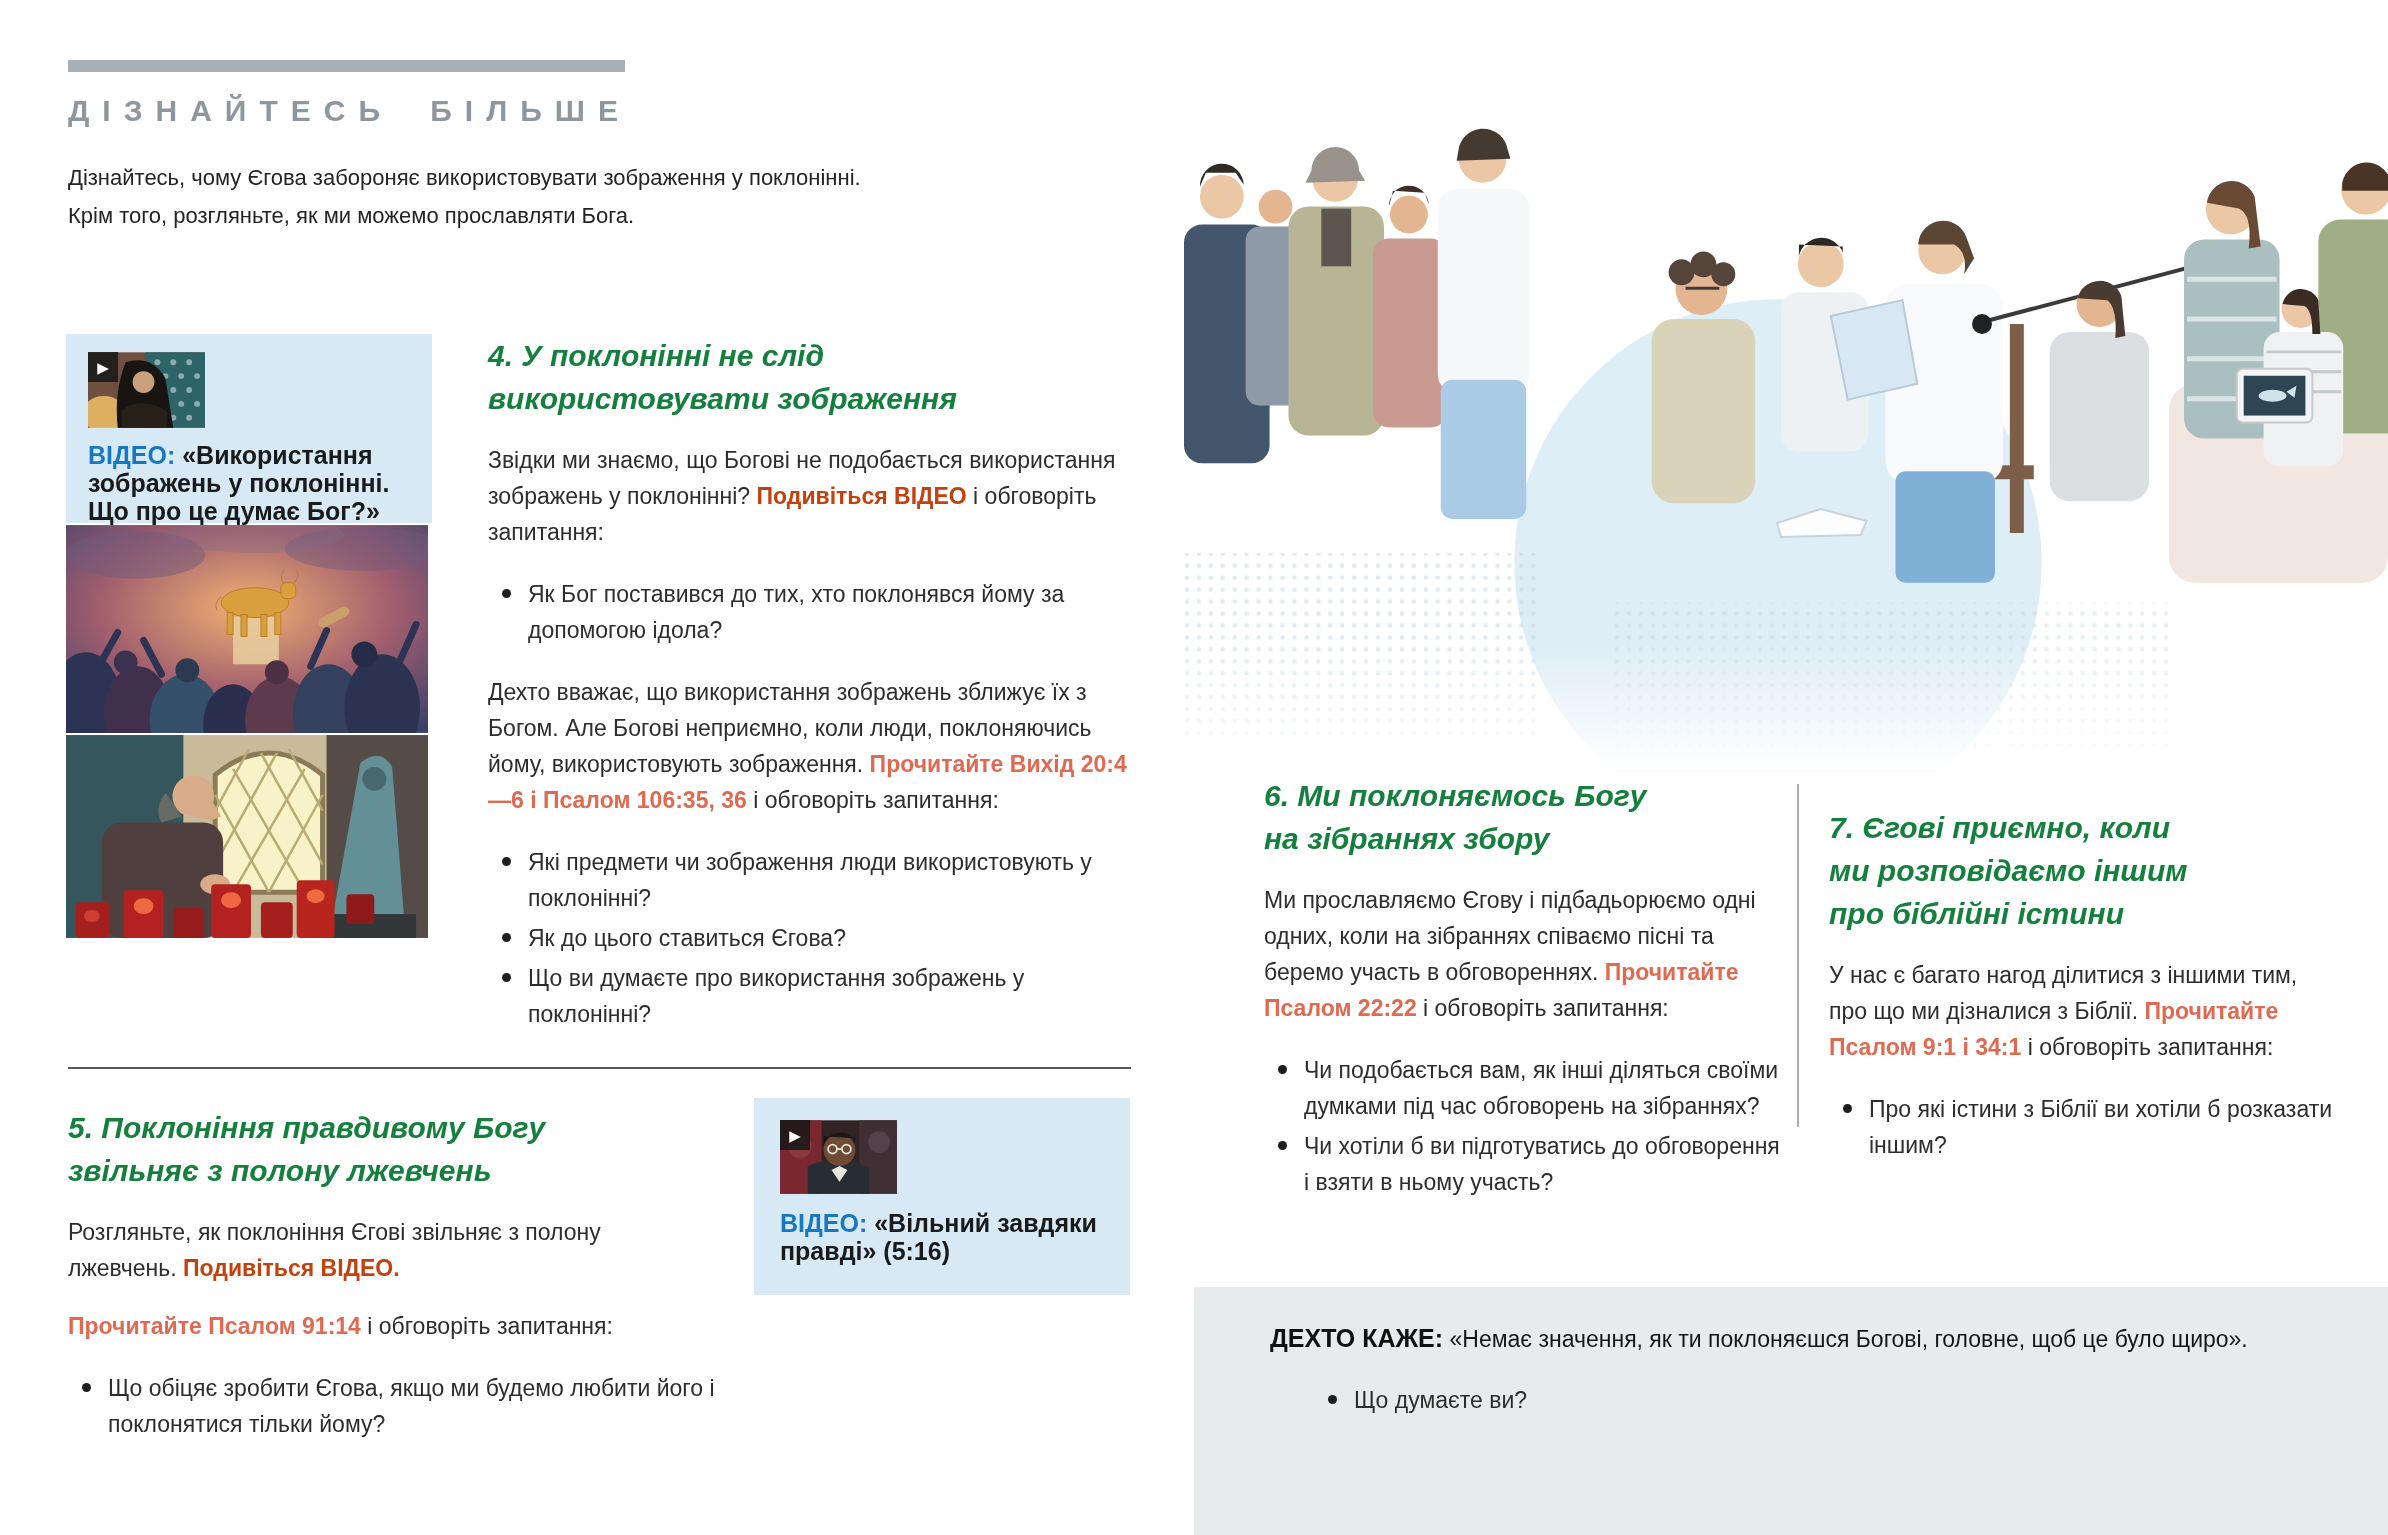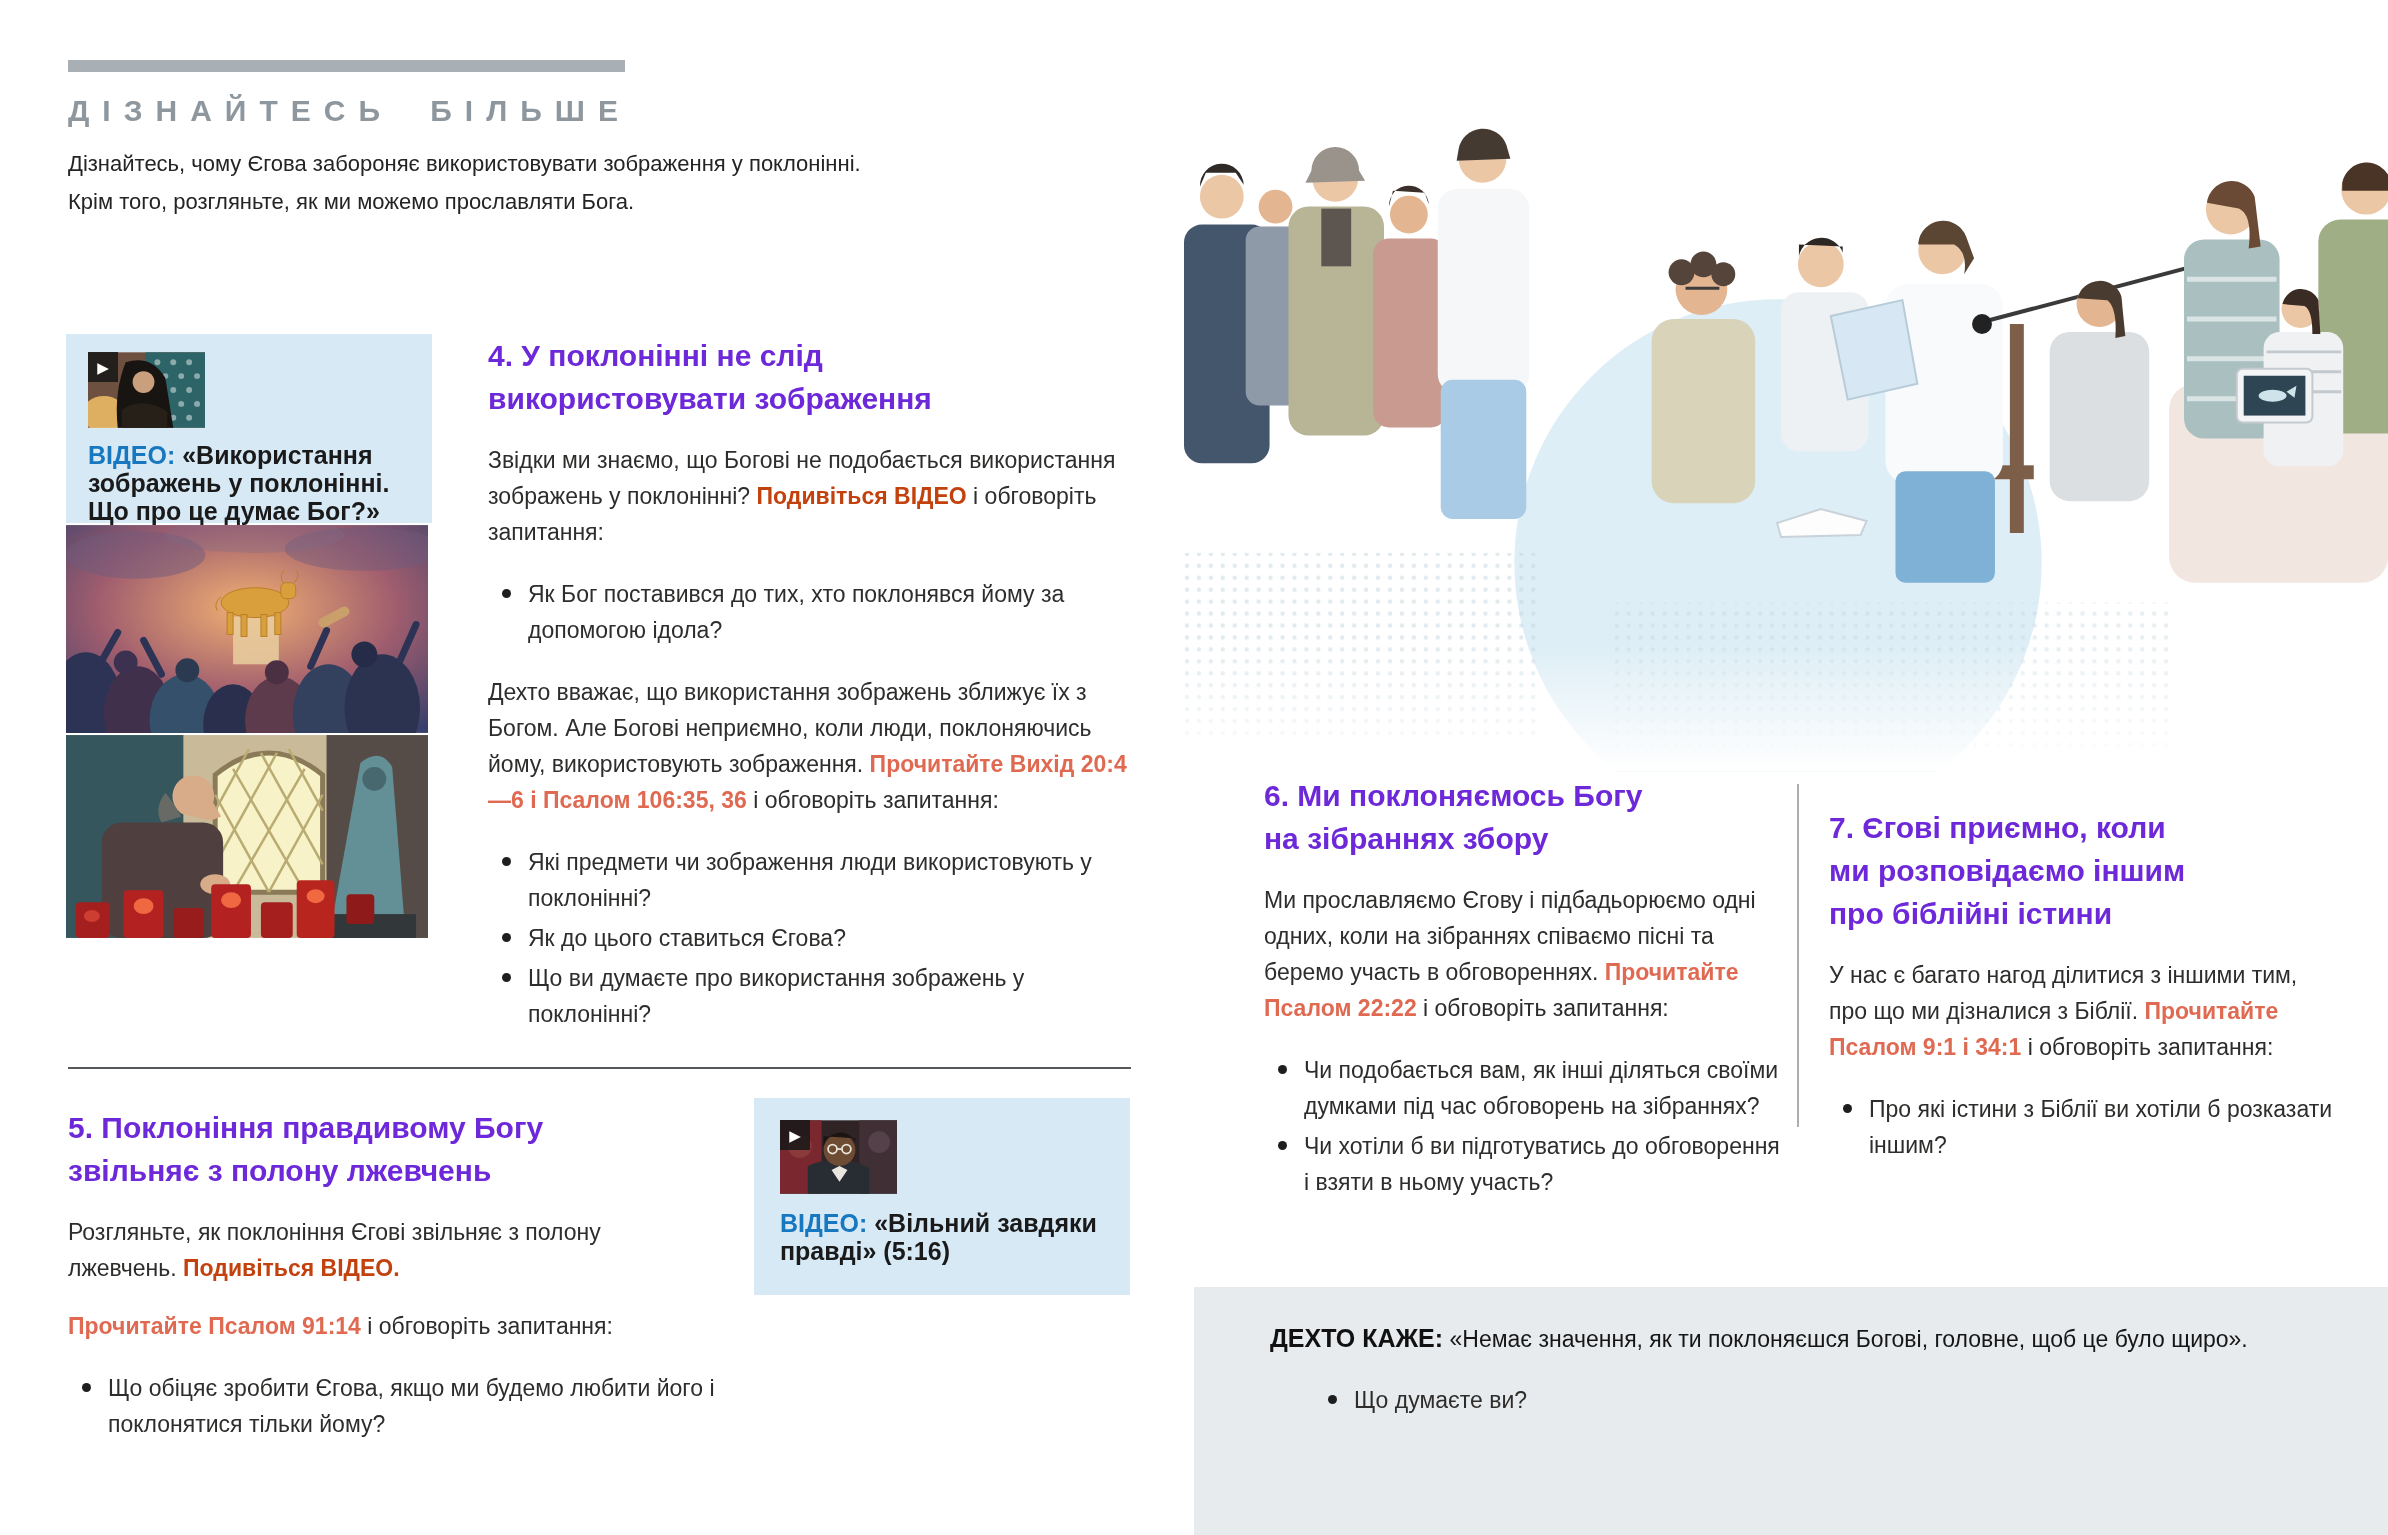--- a/index.html
+++ b/index.html
@@ -4,41 +4,41 @@
 <style>
   html,body{margin:0;padding:0;background:#ffffff;}
   .page{position:relative;width:2388px;height:1535px;background:#fff;overflow:hidden;
         font-family:"Liberation Sans",sans-serif;color:#2e2d2c;}
   .abs{position:absolute;}
 
   
   .kicker-bar{left:68px;top:60px;width:557px;height:12px;background:#a9b0b5;}
   .kicker{left:68px;top:94px;font-size:30px;font-weight:700;color:#8e979e;
           letter-spacing:13px;word-spacing:16px;white-space:nowrap;}
-  .intro{left:68px;top:145px;font-size:22px;line-height:38px;color:#242424;}
+  .intro{left:68px;top:159px;font-size:22px;line-height:38px;color:#242424;}
   .intro div{white-space:nowrap;}
 
   
   .vbox{background:#d8e9f6;}
   .vbox1{left:66px;top:334px;width:366px;height:189px;}
   .vbox2{left:754px;top:1098px;width:376px;height:197px;}
   .thumb{position:absolute;overflow:hidden;cursor:pointer;}
   .thumb svg{display:block;}
   .playbtn{position:absolute;left:0;top:0;width:30px;height:30px;background:rgba(24,24,24,.88);
            display:flex;align-items:center;justify-content:center;color:#fff;font-size:15px;line-height:1;}
   .vcap{position:absolute;font-size:25px;font-weight:700;line-height:28px;color:#1a1a1a;}
   .vlabel{color:#1878bf;}
 
   
   .still{position:absolute;overflow:hidden;}
   .still svg{display:block;}
 
   
   .col{position:absolute;}
-  .col h2{margin:0 0 22px 0;font-size:30px;line-height:43px;font-weight:700;color:#6d28d9;}
+  .col h2{margin:0 0 22px 0;font-size:30px;line-height:43px;font-weight:700;color:#15803d;font-style:italic;}
   .col h2 span{display:block;white-space:nowrap;}
   .col p{margin:0 0 22px 0;font-size:23px;line-height:36px;}
   .link-blue{color:#c2410c;font-weight:700;cursor:pointer;}
   .link-red{color:#e06a51;font-weight:700;cursor:pointer;}
   ul.blist{list-style:none;margin:26px 0 26px 0;padding:0 0 0 12px;}
   ul.blist li{position:relative;padding-left:28px;font-size:23px;line-height:36px;}
   ul.blist li + li{margin-top:4px;}
   ul.blist li::before{content:"";position:absolute;left:2px;top:13px;width:9px;height:9px;
                       border-radius:50%;background:#1e1e1e;}
 

